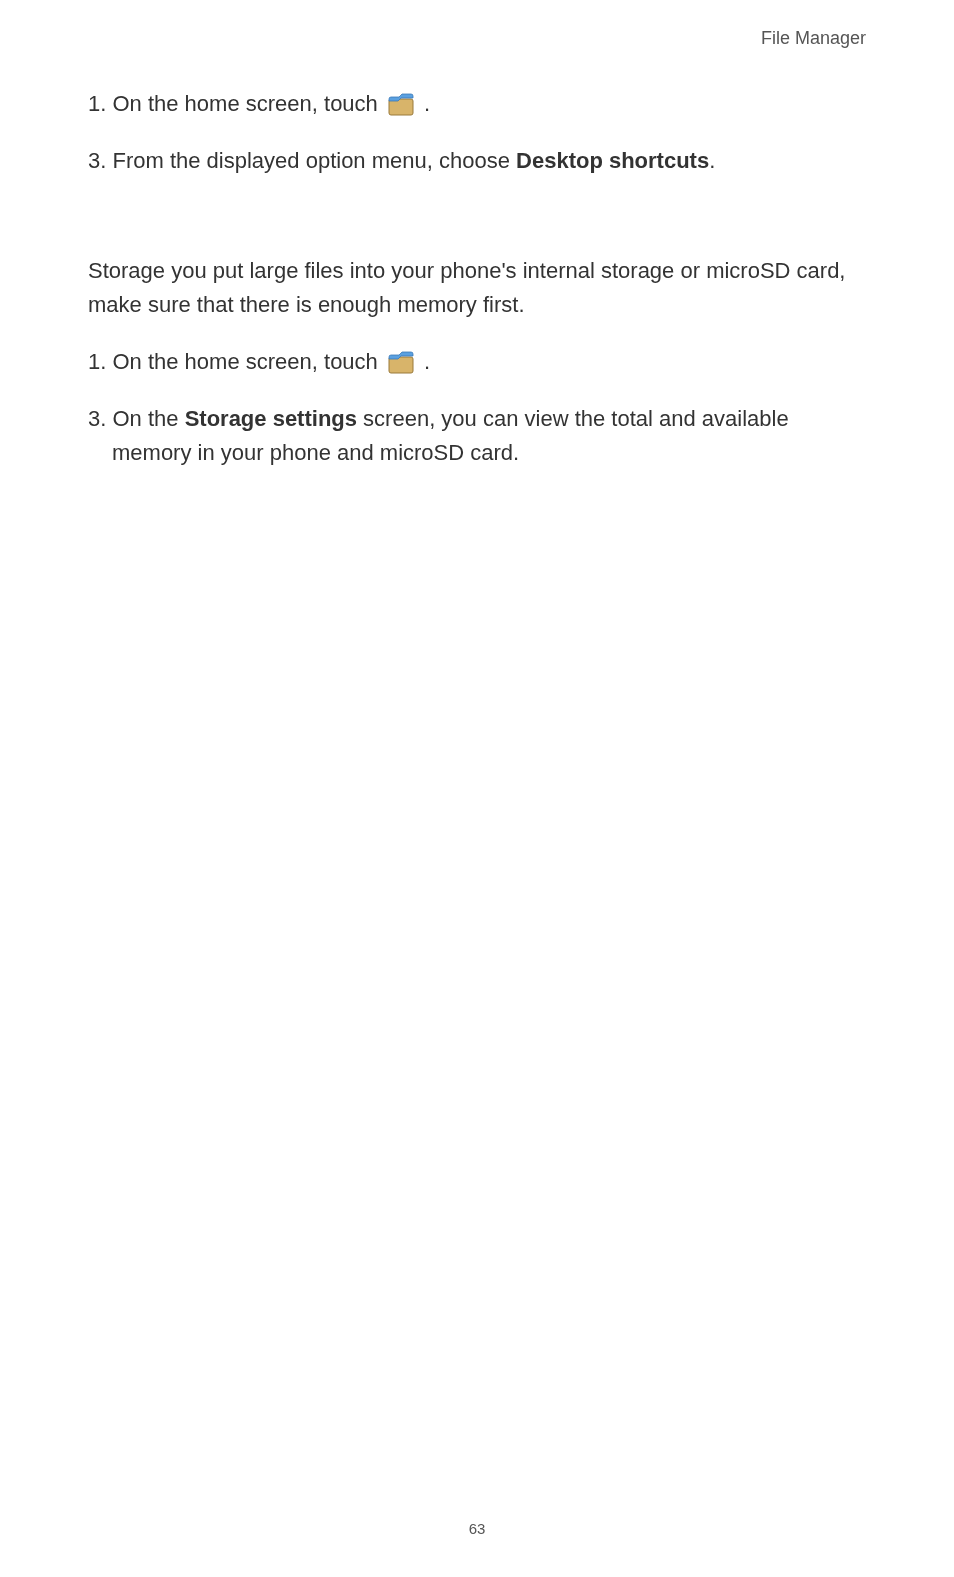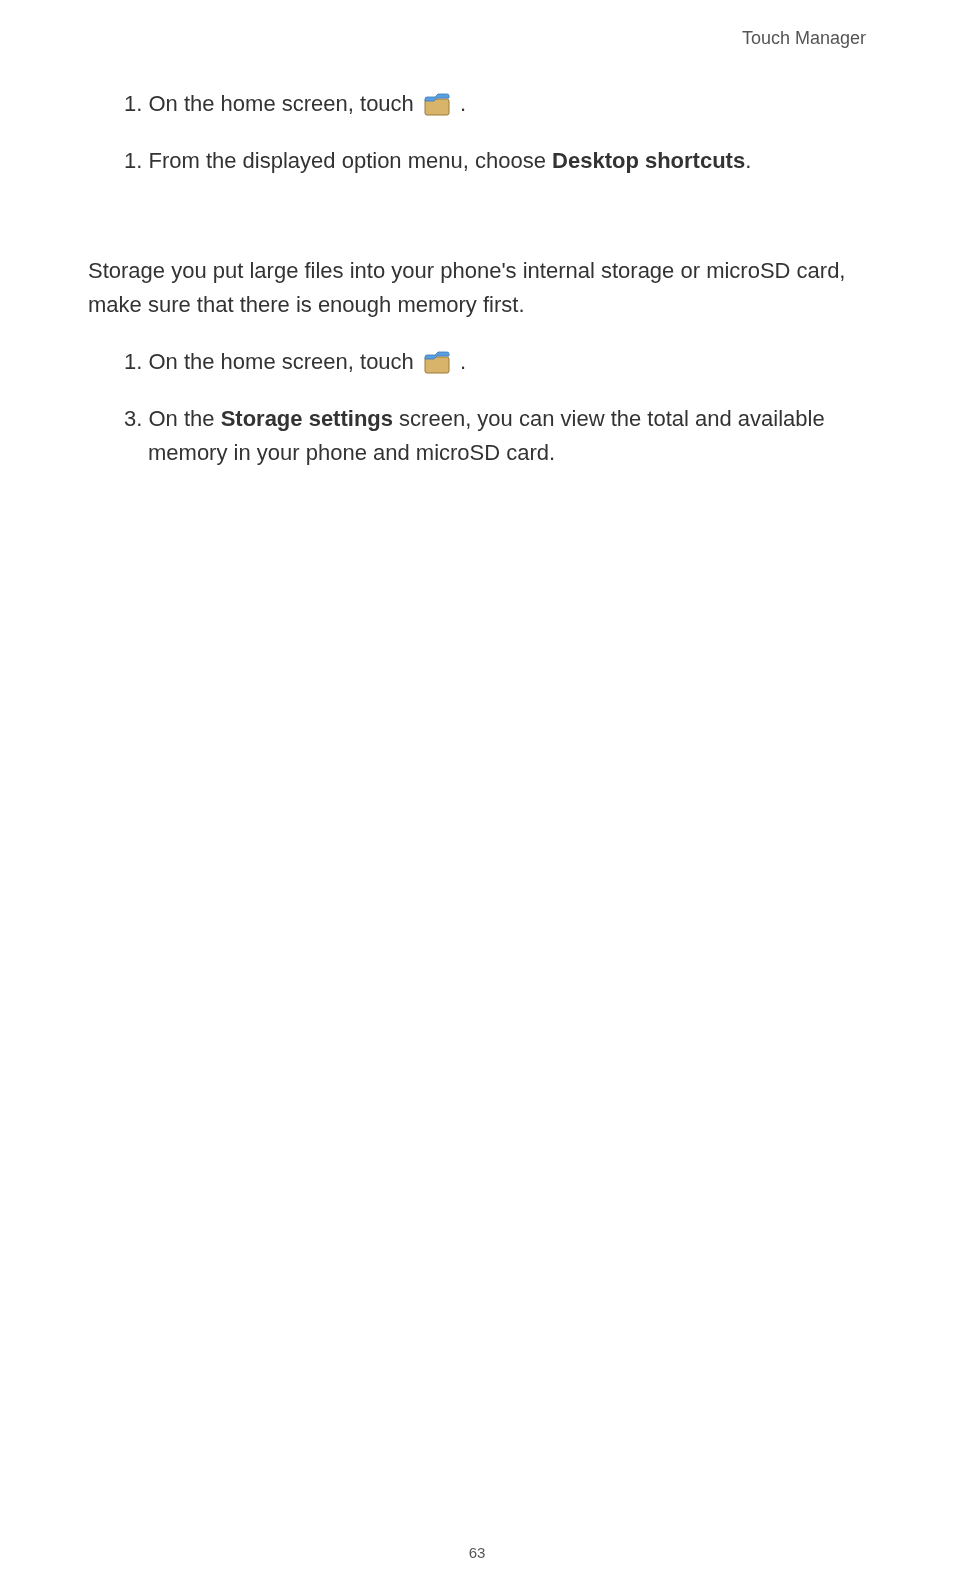--- a/index.html
+++ b/index.html
@@ -34,21 +34,20 @@
     line-height: 1.55;
     margin-bottom: 22px;
   }
   .step {
     font-size: 22px;
     color: #333333;
     line-height: 1.55;
     margin-bottom: 22px;
     padding-left: 24px;
     text-indent: -24px;
-    margin-left: 36px;
   }
   .step .cont {
     display: block;
     text-indent: 0;
   }
   .bold { font-weight: bold; }
   .icon-folder, .icon-menu {
     display: inline-block;
     vertical-align: middle;
     text-indent: 0;
@@ -60,50 +59,50 @@
     vertical-align: -4px;
   }
   .icon-menu svg {
     width: 28px;
     height: 20px;
     vertical-align: -3px;
   }
   .section-gap { height: 54px; }
   .page-number {
     position: absolute;
-    bottom: 16px;
+    bottom: 40px;
     left: 0;
     width: 100%;
     text-align: center;
     font-size: 15px;
     color: #555555;
   }
 </style>
 </head>
 <body>
 
 <div class="page">
 
-  <div class="header-label">Touch Manager</div>
+  <div class="header-label">File Manager</div>
 
 
   <div class="step">
     <span>1. On the home screen, touch </span>
     <span class="icon-folder">
       <svg viewBox="0 0 26 24">
         <rect x="1" y="7" width="24" height="16" rx="2" fill="#d8b46a" stroke="#9a7a3a" stroke-width="1"></rect>
         <path d="M1 9 L10 9 L13 6 L25 6 L25 4 Q25 2 23 2 L14 2 L11 5 L3 5 Q1 5 1 7 Z" fill="#5aa0e0" stroke="#3b7ab8" stroke-width="0.8"></path>
       </svg>
     </span>
     <span> .</span>
   </div>
 
 
   <div class="step">
-    <span>1. From the displayed option menu, choose </span><span class="bold">Desktop shortcuts</span><span>.</span>
+    <span>3. From the displayed option menu, choose </span><span class="bold">Desktop shortcuts</span><span>.</span>
   </div>
 
   <div class="section-gap"></div>
 
 
   <div class="body-text">Storage you put large files into your phone's internal storage or microSD card, make sure that there is enough memory first.</div>
 
   <div class="step">
     <span>1. On the home screen, touch </span>
     <span class="icon-folder">

